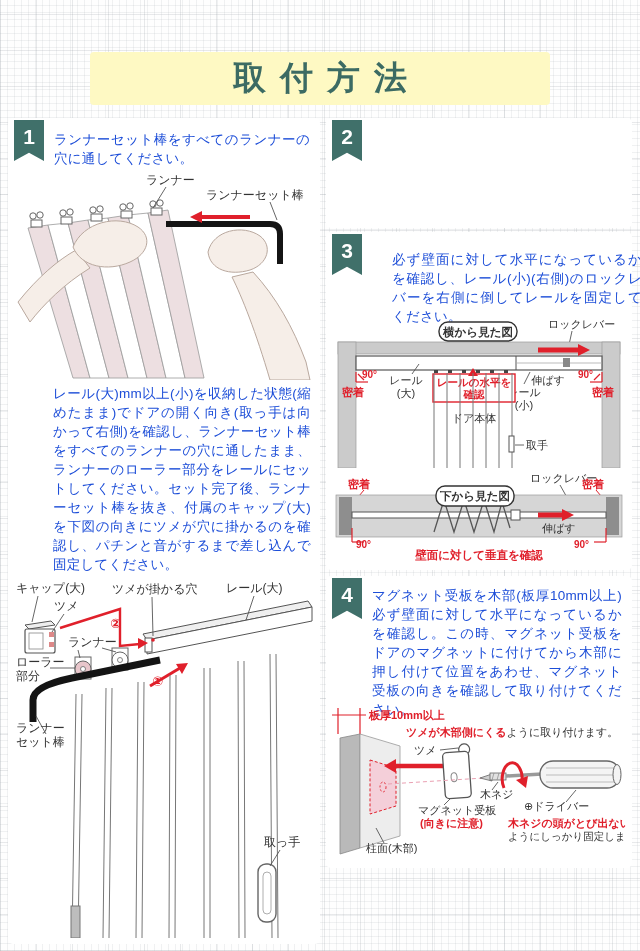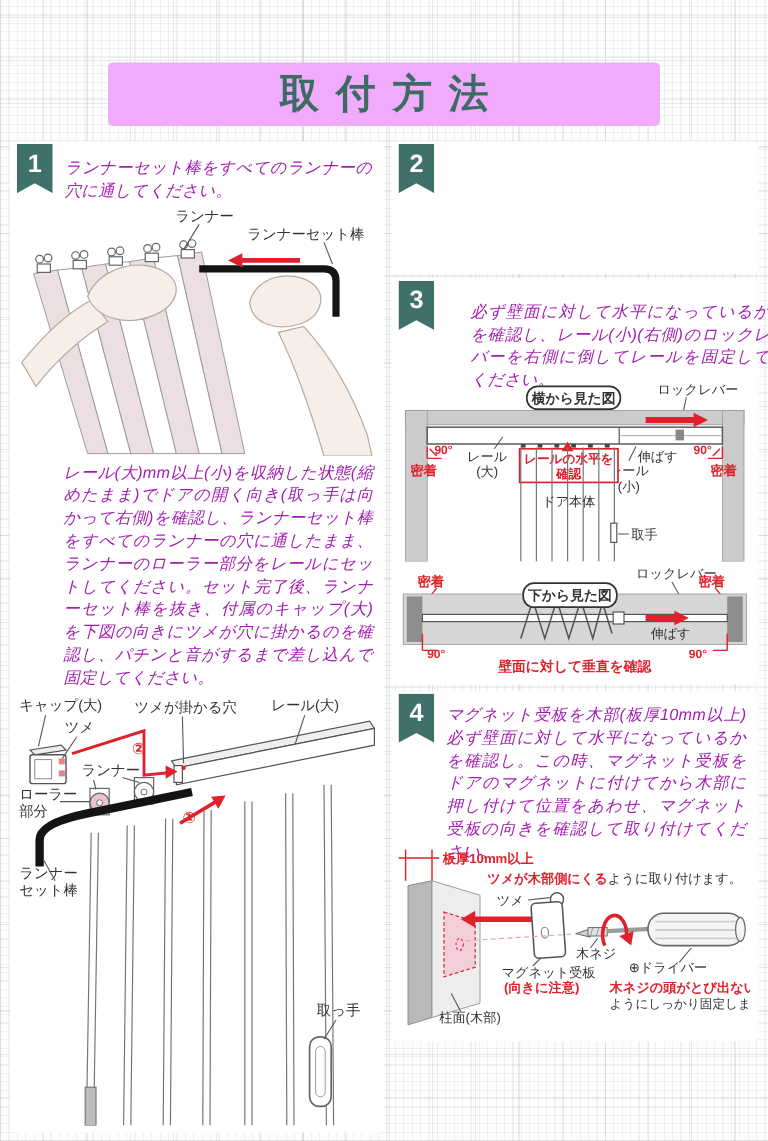--- a/index.html
+++ b/index.html
@@ -8,36 +8,35 @@
     font-family:"Liberation Sans","DejaVu Sans",sans-serif;color:#333;
     background-color:#fefefe;
     background-image:
       repeating-linear-gradient(0deg, rgba(165,172,178,.16) 0, rgba(165,172,178,.16) 1px, transparent 1px, transparent 7px),
       repeating-linear-gradient(90deg, rgba(165,172,178,.16) 0, rgba(165,172,178,.16) 1px, transparent 1px, transparent 7px),
       repeating-linear-gradient(0deg, rgba(140,148,155,.20) 0, rgba(140,148,155,.20) 1px, transparent 1px, transparent 36px),
       repeating-linear-gradient(90deg, rgba(140,148,155,.20) 0, rgba(140,148,155,.20) 1px, transparent 1px, transparent 36px);
   }
   .abs{position:absolute;}
   .title-box{
-    left:90px;top:52px;width:460px;height:53px;background:#f0abfc;border-radius:4px;
+    left:90px;top:52px;width:460px;height:53px;background:#fef9c3;border-radius:4px;
     display:flex;align-items:center;justify-content:center;
   }
   .title-text{
     color:#3c6b63;font-size:33px;font-weight:600;letter-spacing:14px;text-indent:14px;
   }
   .card{background:#fff;border-radius:5px;position:absolute;}
   .badge{
     position:absolute;left:6px;top:2px;width:30px;height:41px;background:#40706a;color:#fff;
     font-size:21px;font-weight:bold;text-align:center;line-height:33px;
     clip-path:polygon(0 0,100% 0,100% 100%,50% 80%,0 100%);
   }
   .step-text{
-    position:absolute;font-size:13.5px;line-height:19px;color:#a21caf;letter-spacing:0.2px;
+    position:absolute;font-size:13.5px;line-height:19px;color:#1d4ed8;letter-spacing:0.2px;
     text-align:justify;
-    font-style:italic;
   }
   svg{position:absolute;}
   svg text{font-family:"Liberation Sans","DejaVu Sans",sans-serif;fill:#333;}
   .redb{fill:#e0202b;font-weight:bold;}
 </style>
 </head>
 <body>
 
 <div class="abs title-box">
   <span class="title-text">取付方法</span>

